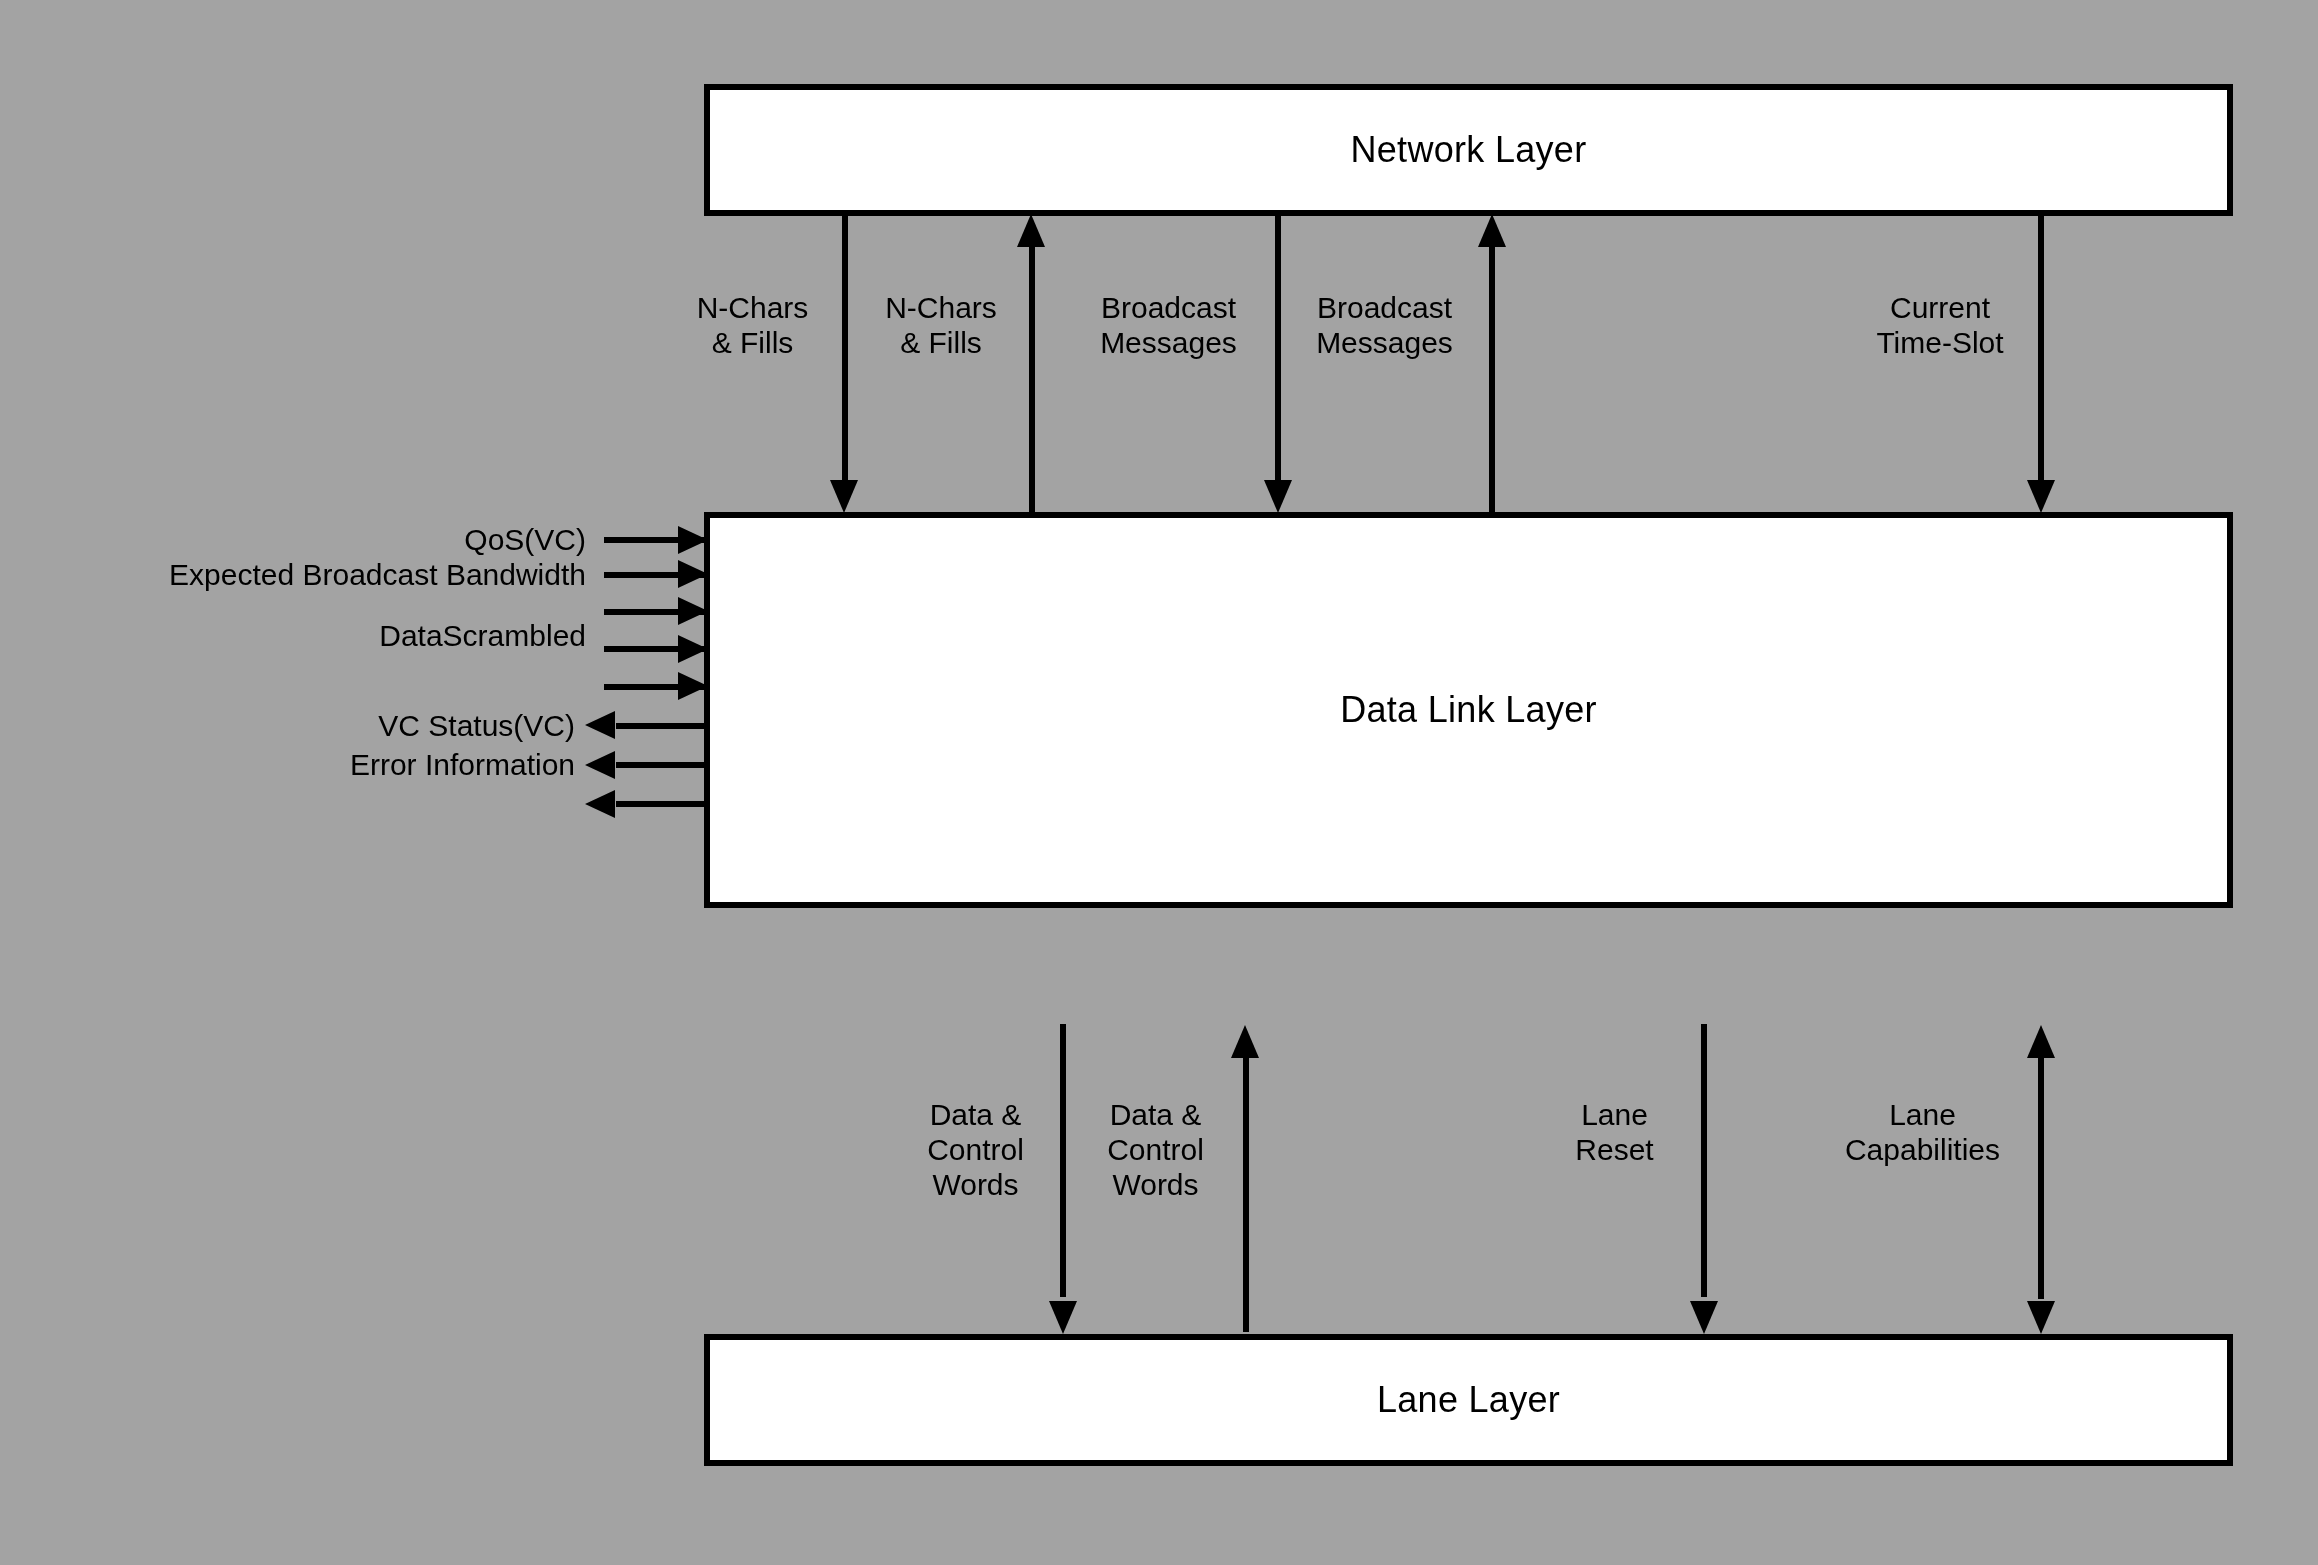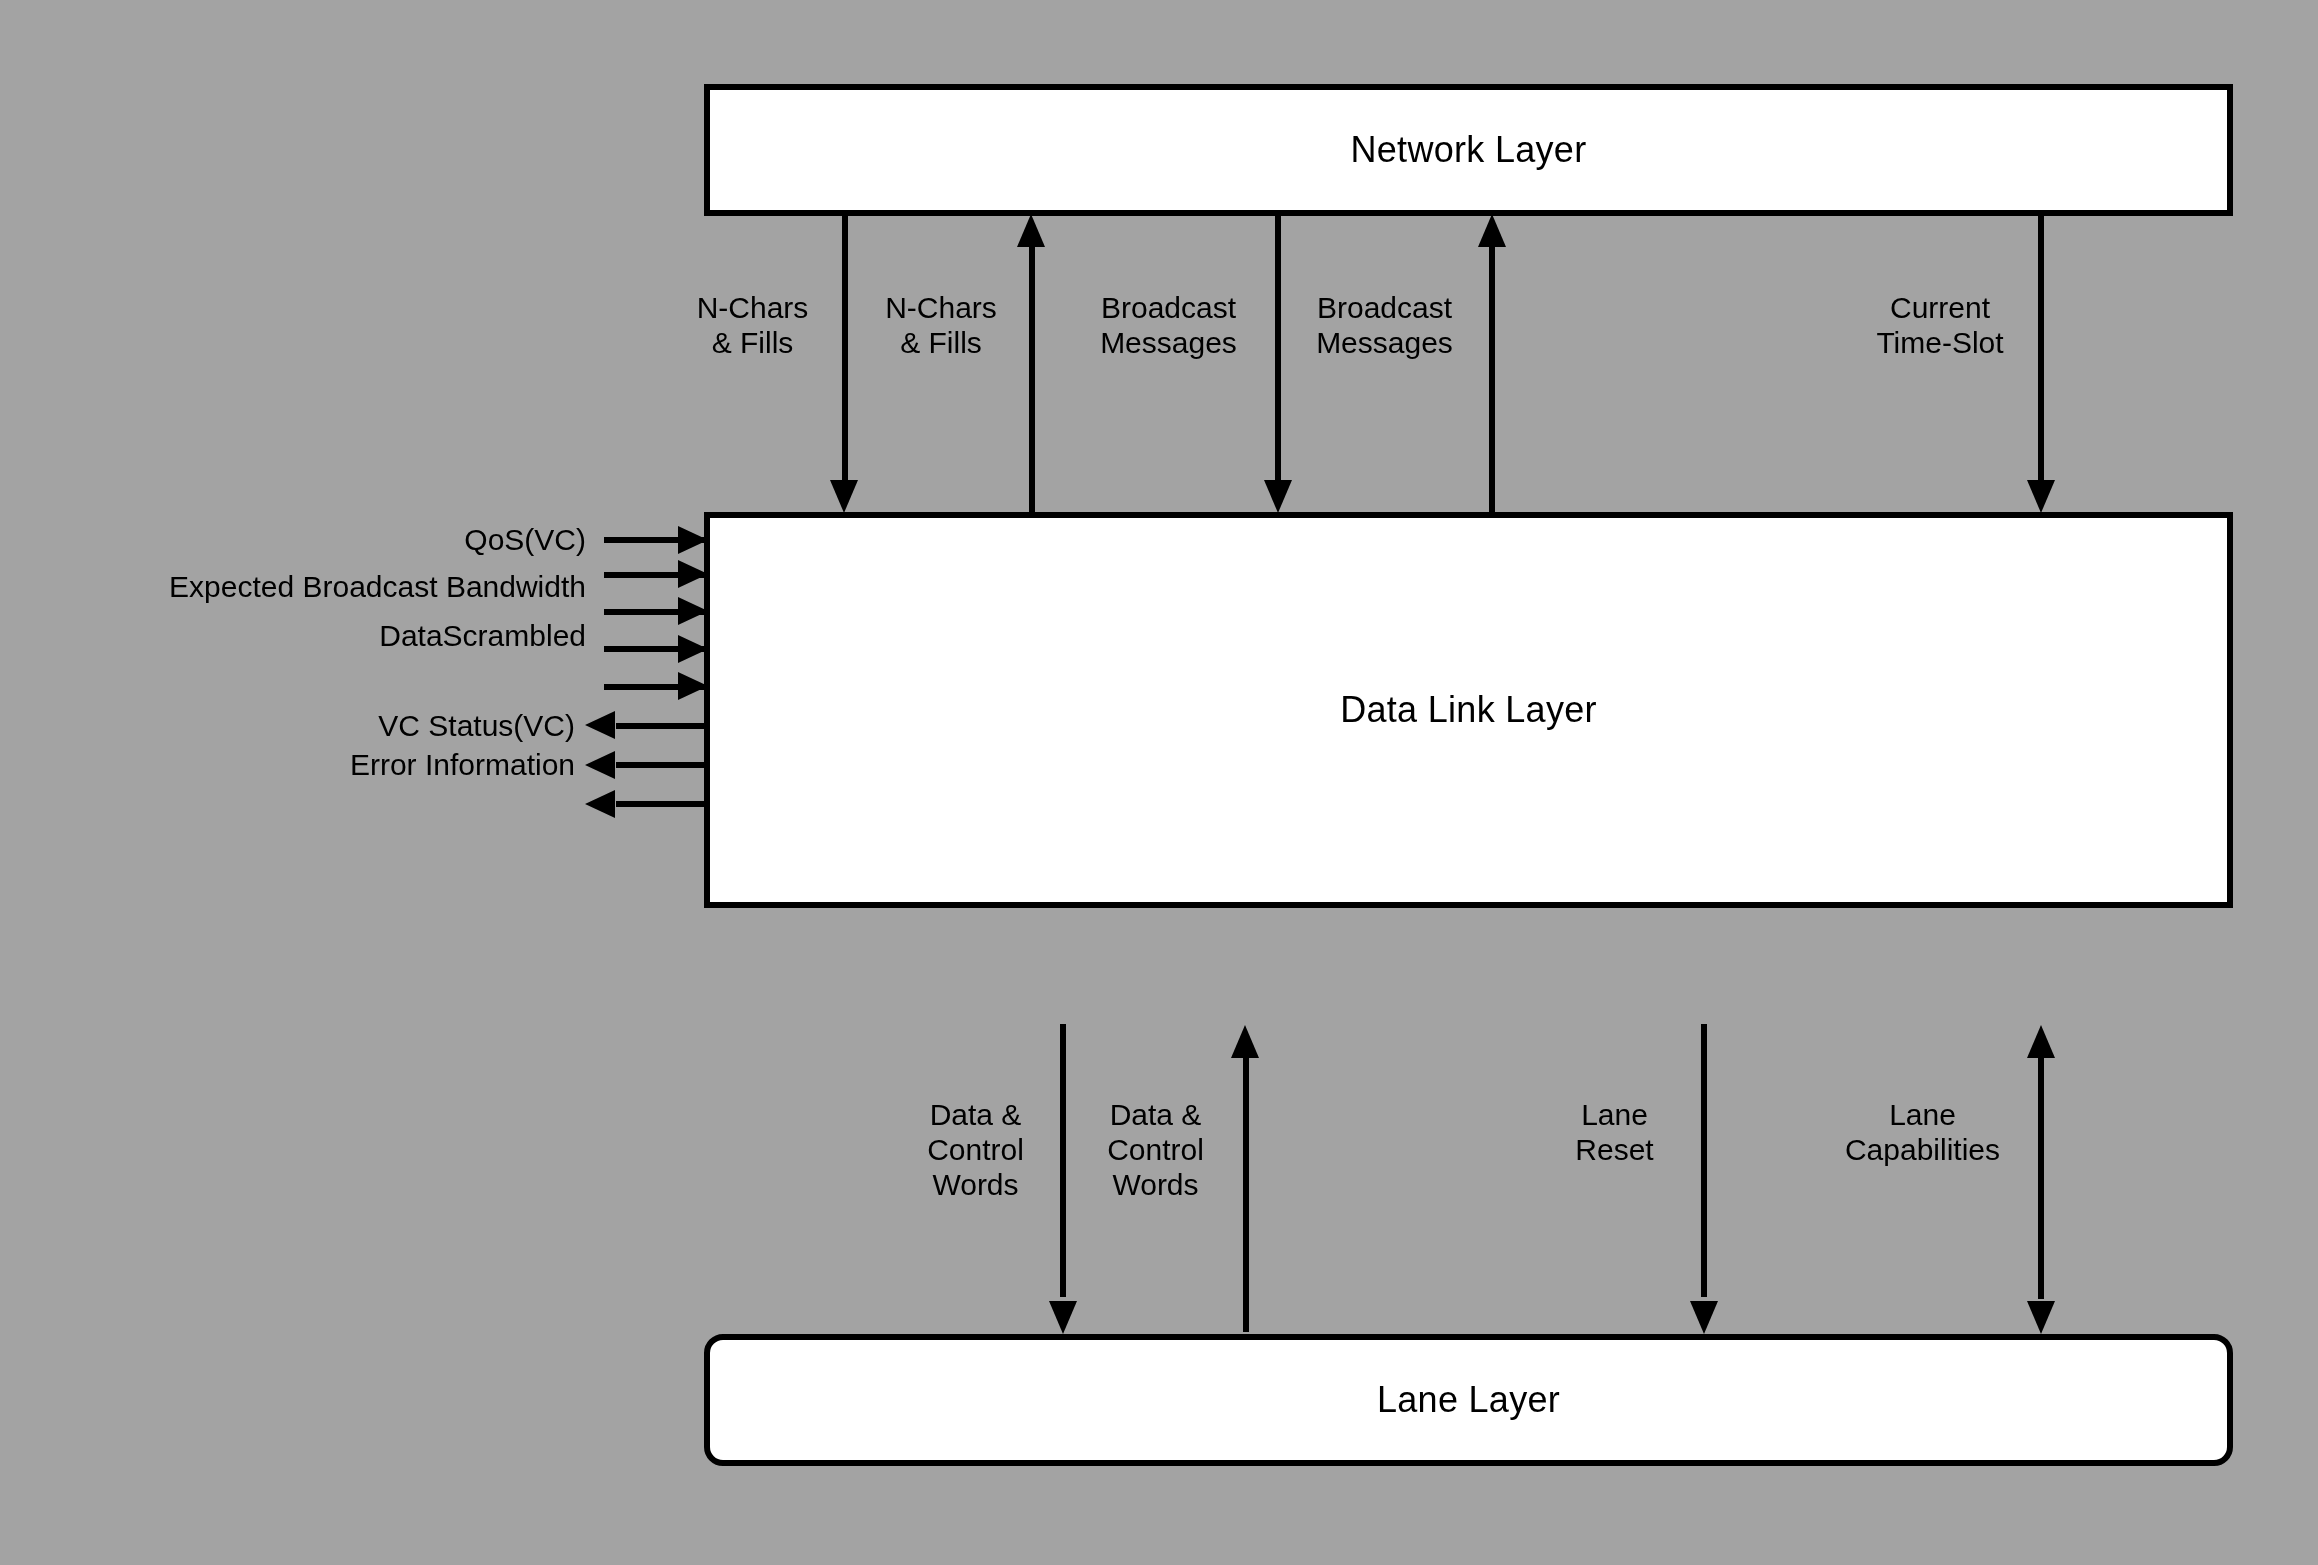--- a/index.html
+++ b/index.html
@@ -31,21 +31,21 @@
   .layer-title {
     font-size: 36px;
     font-weight: 400;
     letter-spacing: 0.3px;
     line-height: 1.1;
     white-space: nowrap;
   }
 
   #network-layer { left: 704px; top: 84px;  width: 1529px; height: 132px; }
   #datalink-layer{ left: 704px; top: 512px;  width: 1529px; height: 396px; }
-  #lane-layer    { left: 704px; top: 1334px; width: 1529px; height: 132px; border-radius: 19px; }
+  #lane-layer    { left: 704px; top: 1334px; width: 1529px; height: 132px; }
 
   
   .vline {
     position: absolute;
     width: 6.4px;
     background: #000000;
     z-index: 2;
   }
   
   .arrow-down, .arrow-up {
@@ -151,21 +151,21 @@
   <div class="arrow-down" style="left:2027px; top:480px;"></div>
   <div class="vcaption" style="left:1847px; top:290px; width:186px;">Current
 Time-Slot</div>
 
   <div class="hline" style="left:604px; top:537px; width:105px;"></div>
   <div class="arrow-right" style="left:678px; top:526px;"></div>
   <div class="side-label" style="left:0px; top:540px; width:586px;">QoS(VC)</div>
 
   <div class="hline" style="left:604px; top:572px; width:105px;"></div>
   <div class="arrow-right" style="left:678px; top:560px;"></div>
-  <div class="side-label" style="left:0px; top:575px; width:586px;margin-top:12px;">Expected Broadcast Bandwidth</div>
+  <div class="side-label" style="left:0px; top:575px; width:586px;">Expected Broadcast Bandwidth</div>
 
   <div class="hline" style="left:604px; top:609px; width:105px;"></div>
   <div class="arrow-right" style="left:678px; top:597px;"></div>
   <div class="side-label" style="left:0px; top:636px; width:586px;">DataScrambled</div>
 
   <div class="hline" style="left:604px; top:646px; width:105px;"></div>
   <div class="arrow-right" style="left:678px; top:635px;"></div>
 
   <div class="hline" style="left:604px; top:684px; width:105px;"></div>
   <div class="arrow-right" style="left:678px; top:672px;"></div>

